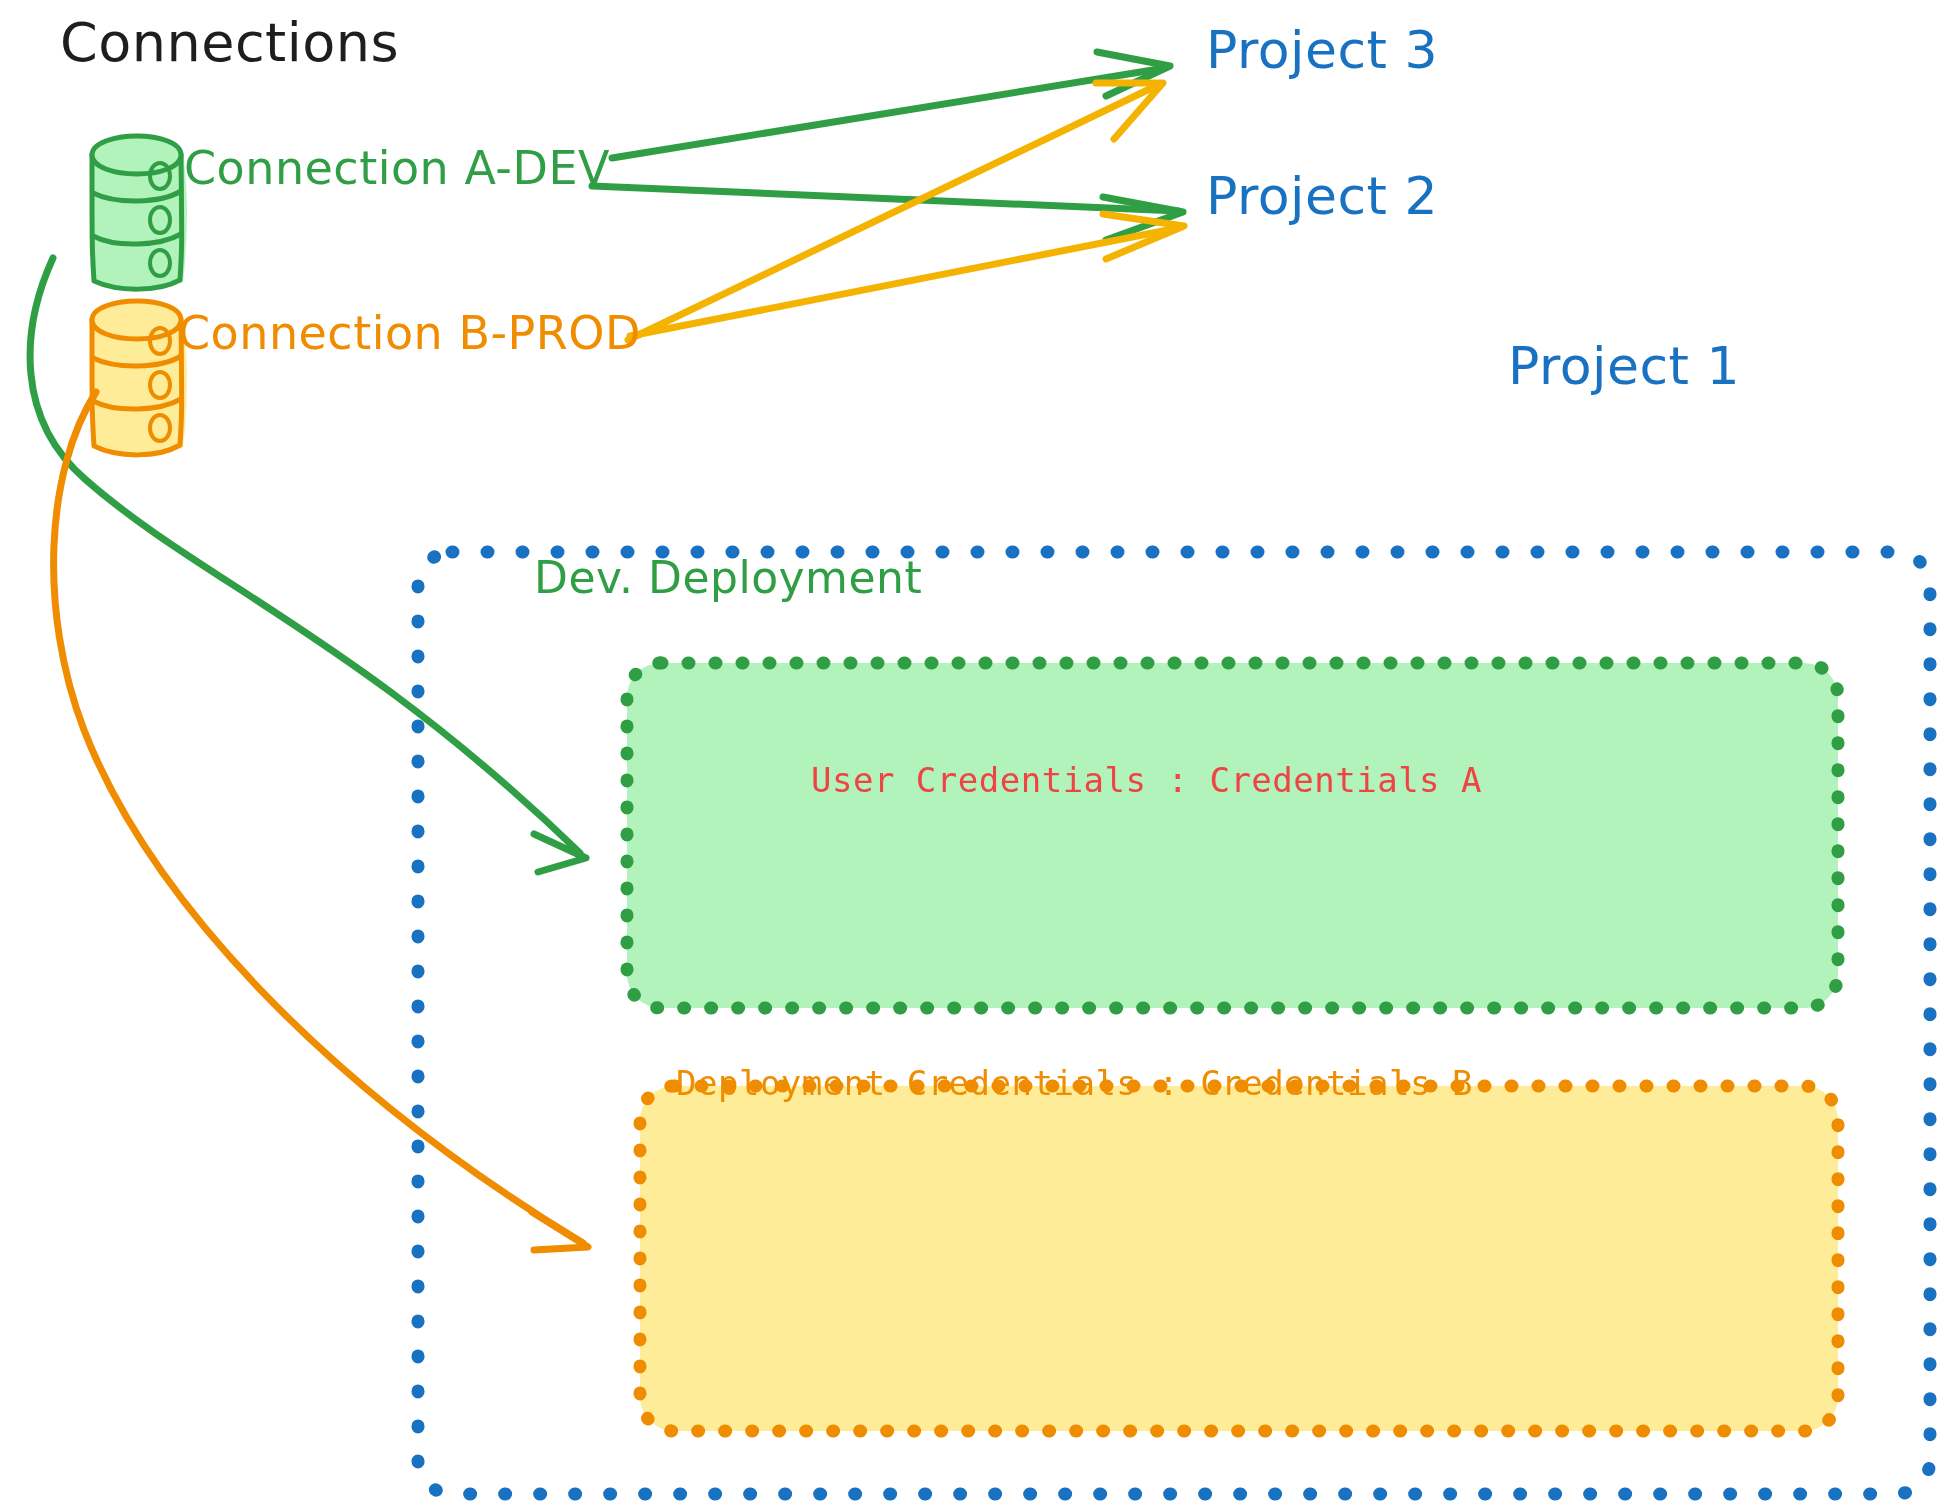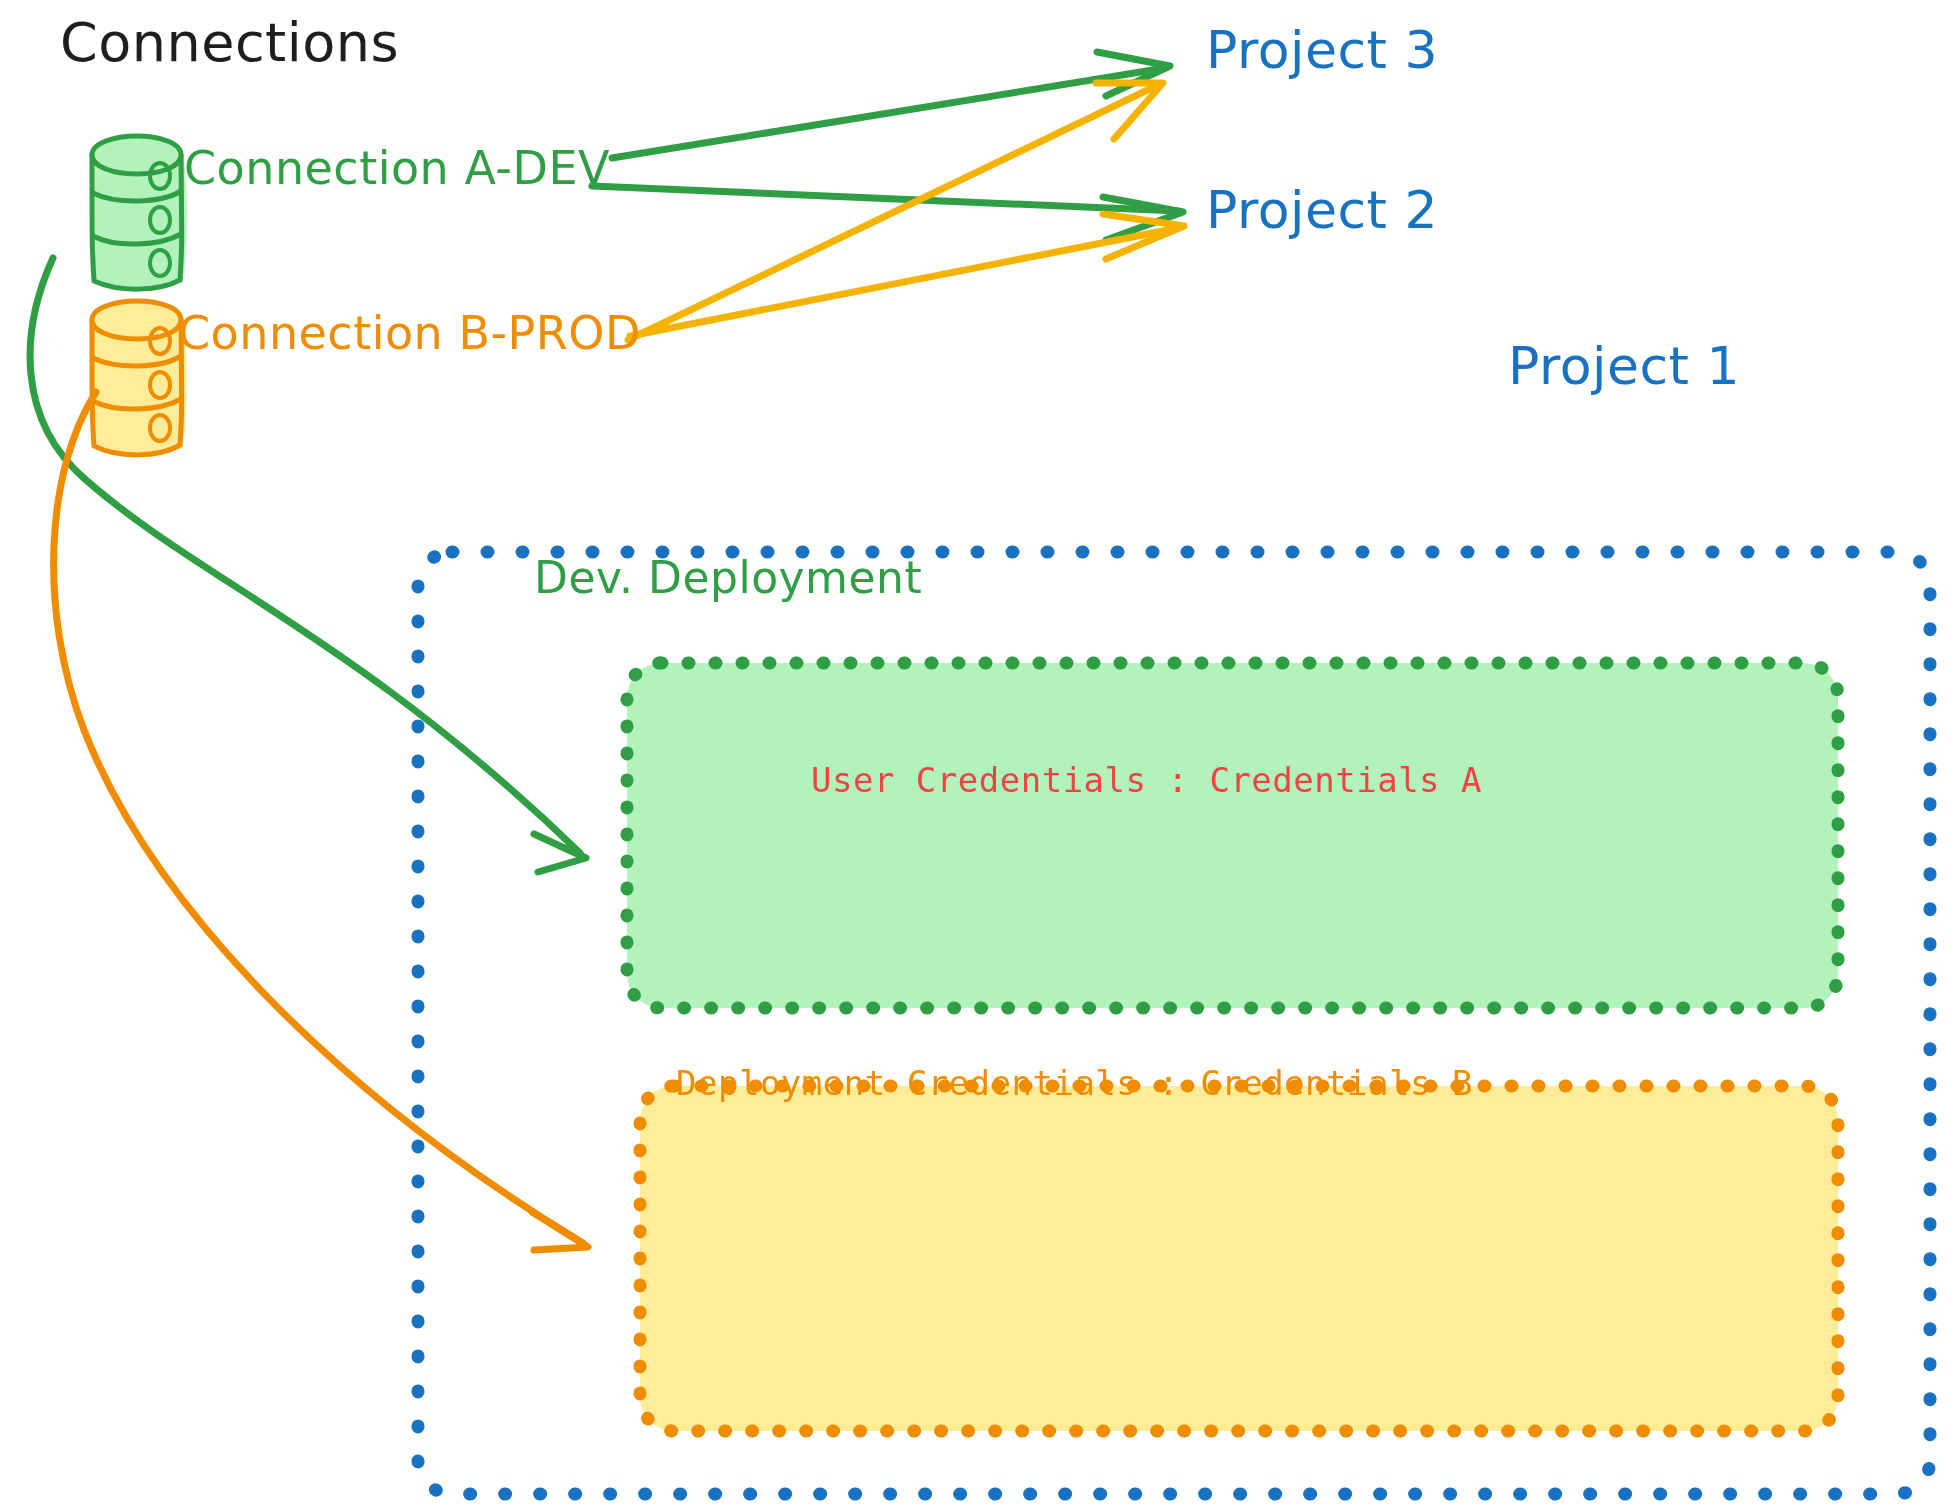--- a/index.html
+++ b/index.html
@@ -60,21 +60,21 @@
   }
   #label-project-3 {
     left: 1206px;
     top: 24px;
     font-size: 52px;
     color: #1971c2;
     letter-spacing: 0.5px;
   }
   #label-project-2 {
     left: 1206px;
-    top: 184px;
+    top: 170px;
     font-size: 52px;
     color: #1971c2;
     letter-spacing: 0.5px;
     text-align: center;
   }
   #label-project-1 {
     left: 1508px;
     top: 340px;
     font-size: 52px;
     color: #1971c2;

